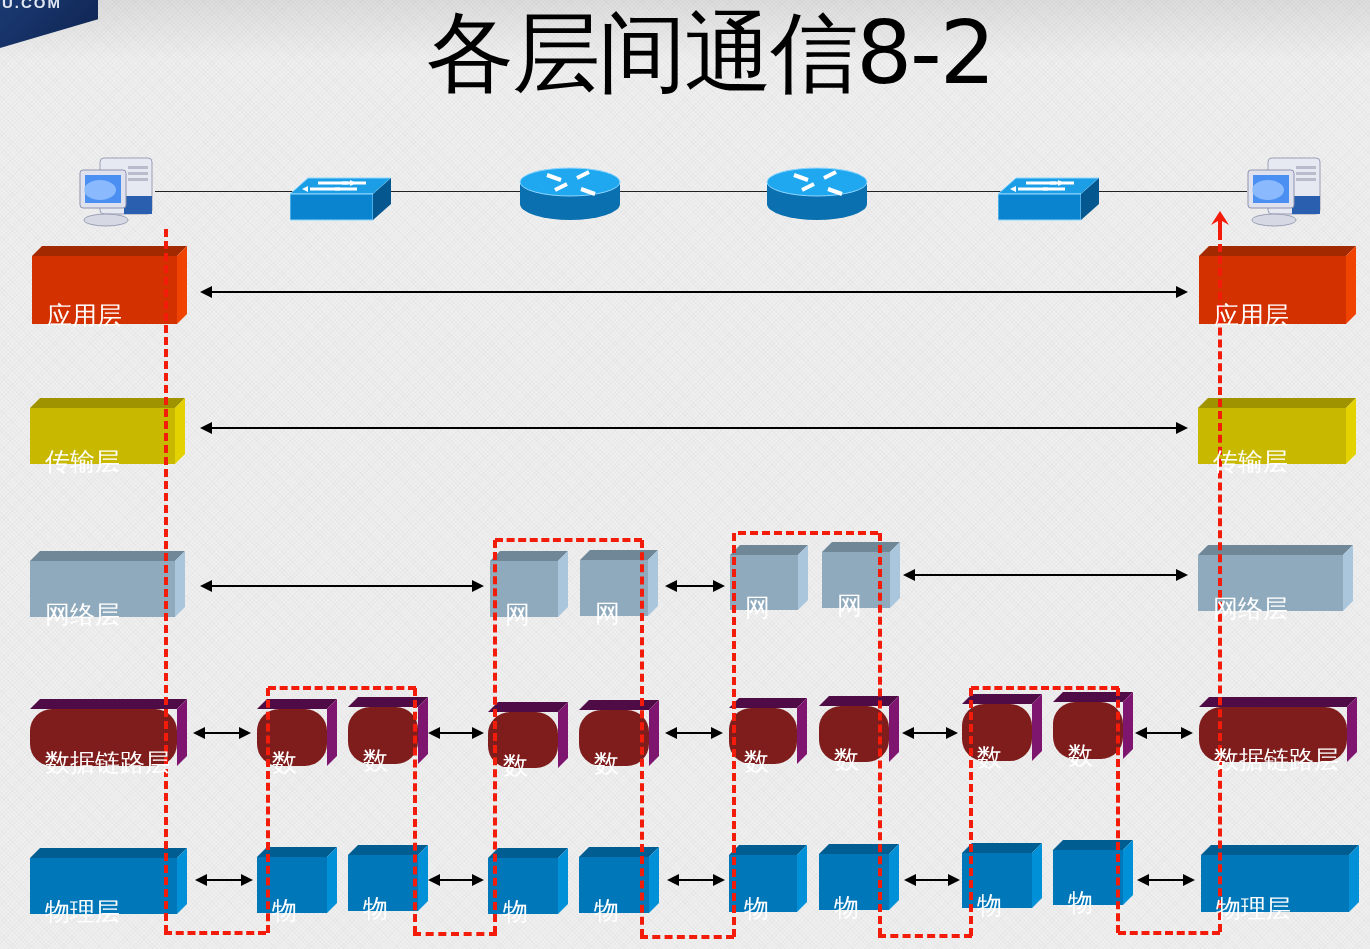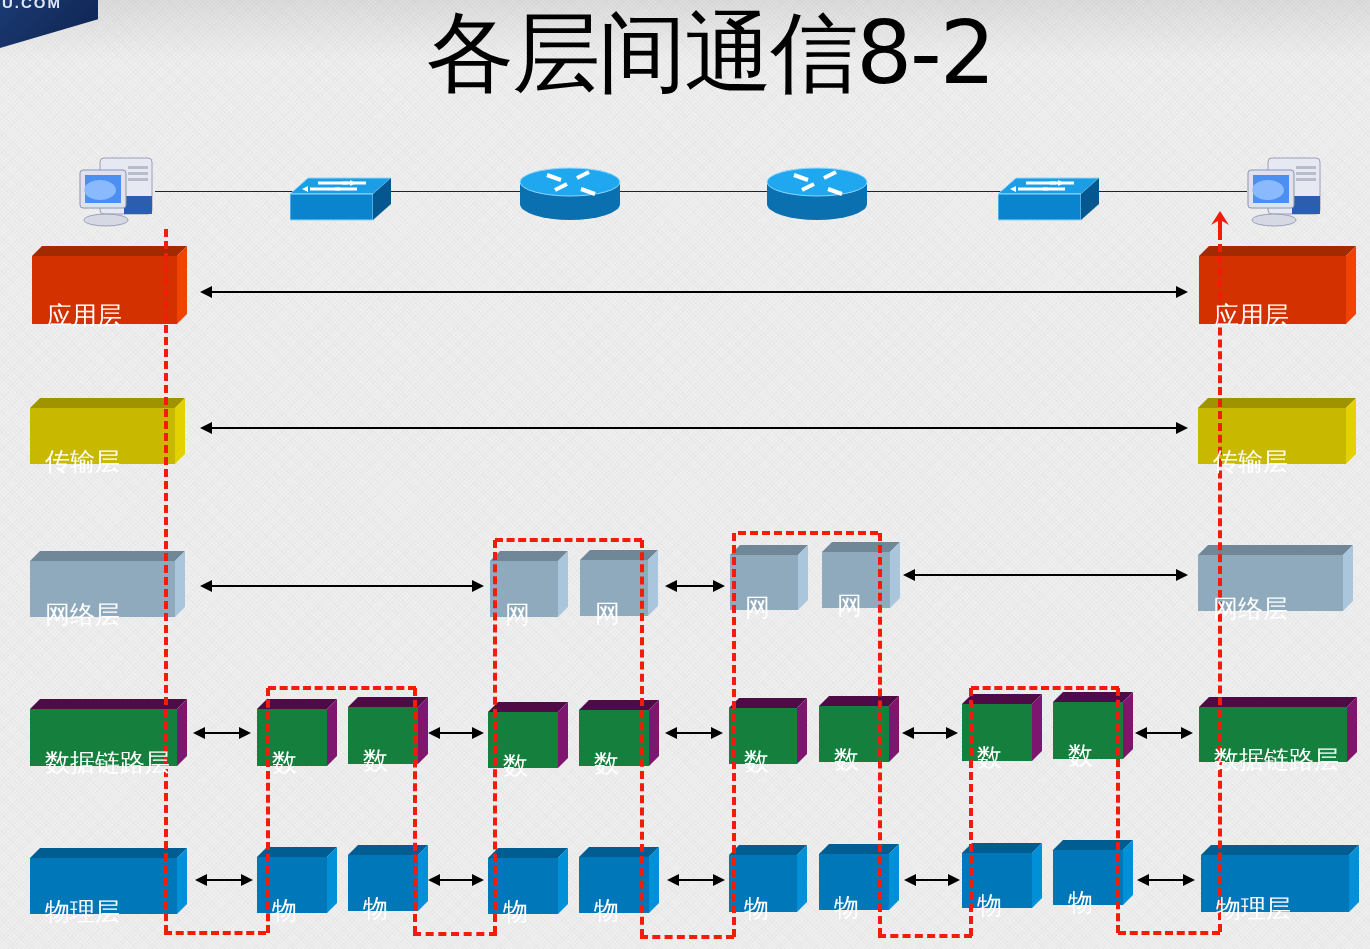--- a/index.html
+++ b/index.html
@@ -54,21 +54,21 @@
 
     .app { background: #d33200; }
     .app .top { background: #a32a00; }
     .app .side { background: #f04300; }
     .trans { background: #c8b900; }
     .trans .top { background: #9f9300; }
     .trans .side { background: #e3d200; }
     .net { background: #8faabd; }
     .net .top { background: #708797; }
     .net .side { background: #a9c6dd; }
-    .dl { background: #15803d; }
+    .dl { background: #7f1d1d; border-radius: 22px; }
     .dl .top { background: #4f0b45; }
     .dl .side { background: #7e1670; }
     .ph { background: #0077b8; }
     .ph .top { background: #005d92; }
     .ph .side { background: #0090d8; }
 
     
     .arrow { position: absolute; height: 12px; }
     .arrow .ln { position: absolute; left: 8px; right: 8px; top: 5px; height: 1.5px; background: #000; }
     .arrow .hl, .arrow .hr { position: absolute; top: 0; width: 0; height: 0;

